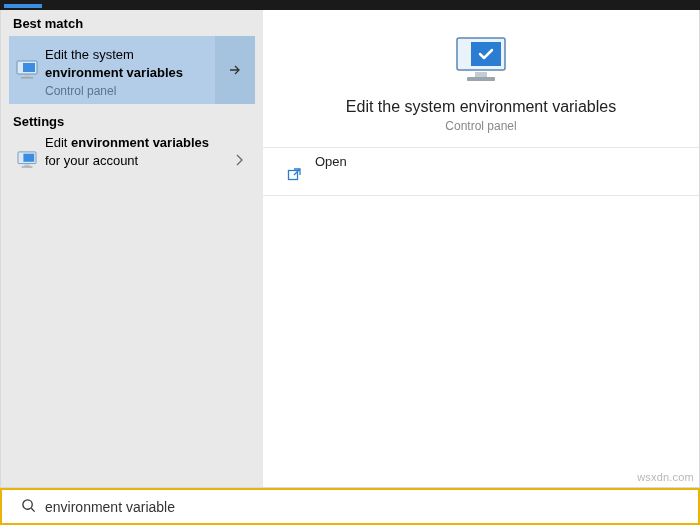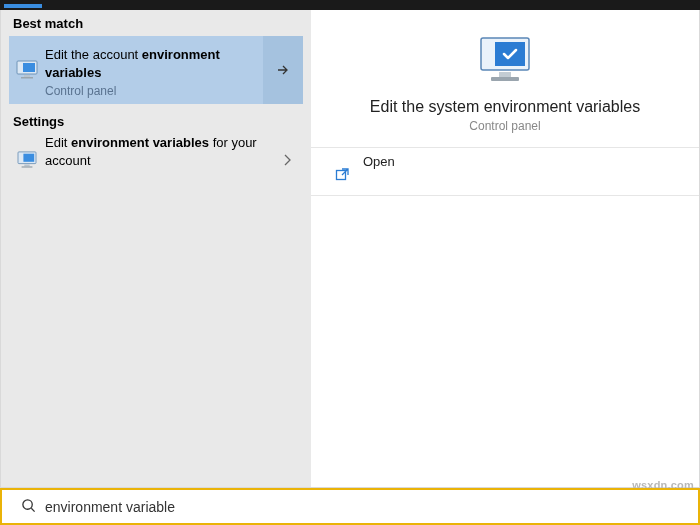--- a/index.html
+++ b/index.html
@@ -28,21 +28,21 @@
     background: #3a8de0;
   }
   .main {
     display: flex;
     height: 478px;
     border-left: 1px solid #d9d9d9;
     border-right: 1px solid #d9d9d9;
     border-bottom: 1px solid #d9d9d9;
   }
   .left {
-    width: 310px;
+    width: 262px;
     background: #e9e9e9;
     display: flex;
     flex-direction: column;
   }
   .section-header {
     padding: 6px 12px 5px 12px;
     font-weight: 600;
     color: #000;
   }
   .best-match-item {
@@ -171,25 +171,24 @@
     outline: none;
     font-size: 14px;
     flex: 1;
     color: #333;
     font-family: inherit;
     background: transparent;
   }
   .watermark {
     position: absolute;
     right: 6px;
-    bottom: 34px;
+    bottom: 42px;
     color: #b8b8b8;
     font-size: 11px;
     letter-spacing: .2px;
-    font-weight: bold;
   }
 </style>
 </head>
 <body>
 
 <div class="topbar">
   <div class="topbar-accent"></div>
 </div>
 
 <div class="main">
@@ -201,21 +200,21 @@
       <div class="bm-icon">
         <svg width="22" height="20" viewBox="0 0 22 20">
           <rect x="1" y="1" width="20" height="13" rx="1" fill="#dce8f4" stroke="#6f94b8" stroke-width="1"></rect>
           <rect x="7" y="3" width="12" height="9" fill="#3a8de0"></rect>
           <rect x="8" y="15" width="6" height="2" fill="#b8c4cf"></rect>
           <rect x="5" y="17" width="12" height="1.5" fill="#9aa5ae"></rect>
         </svg>
       </div>
       <div class="bm-text">
         <div class="bm-title">
-          <span>Edit the account </span><b>environment variables</b>
+          <span>Edit the system </span><b>environment variables</b>
         </div>
         <div class="bm-sub">Control panel</div>
       </div>
       <div class="bm-arrow">
         <svg width="16" height="16" viewBox="0 0 16 16">
             <path d="M3 8h8M8 4l4 4-4 4" fill="none" stroke="#333" stroke-width="1.3"></path>
           </svg>
       </div>
     </div>
 

